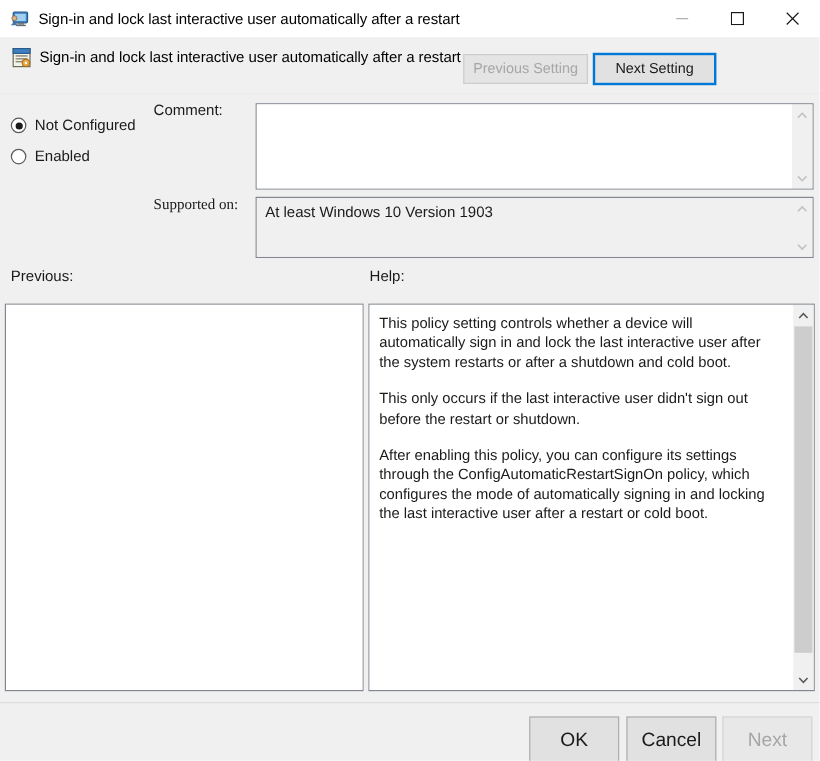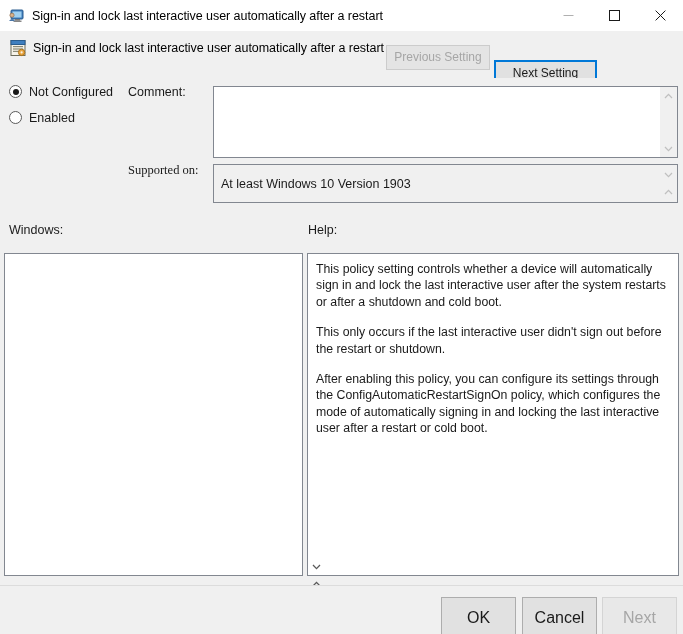--- a/index.html
+++ b/index.html
@@ -89,42 +89,41 @@
   }
   .nav-btn.disabled {
     color: #a6a6a6;
     border-color: #cccccc;
     background: #e4e4e4;
   }
   .nav-btn.focused {
     border: 2px solid #0078d7;
     background: #e1e1e1;
     line-height: 21px;
-    margin-top: 16px;
   }
   #prev-setting-button { left: 386px; top: 45px; width: 104px; }
   #next-setting-button { left: 494px; top: 44px; width: 103px; height: 27px; }
 
   
   .body-bg {
     position: absolute;
     left: 0; top: 78px;
     width: 683px; height: 507px;
     background: #f0f0f0;
   }
 
   
   .radio-group {
     position: absolute;
     left: 9px; top: 85px;
     width: 120px;
   }
   .radio-row {
     display: flex;
-    align-items: flex-start;
+    align-items: flex-end;
     height: 26px;
   }
   .radio-circle {
     width: 13px; height: 13px;
     border: 1px solid #5a5a5a;
     border-radius: 50%;
     background: #ffffff;
     flex: none;
     position: relative;
     box-sizing: border-box;
@@ -163,30 +162,30 @@
     box-sizing: border-box;
     display: flex;
   }
   .box-content {
     flex: 1 1 auto;
     overflow: hidden;
     box-sizing: border-box;
   }
   #comment-box { left: 213px; top: 86px; width: 465px; height: 72px; background: #ffffff; }
   #comment-box .box-content { background: #ffffff; }
-  #supported-box { left: 213px; top: 164px; width: 465px; height: 39px; background: #f0f0f0; align-items: center; }
+  #supported-box { left: 213px; top: 164px; width: 465px; height: 51px; background: #f0f0f0; }
   #supported-box .box-content { background: #f0f0f0; padding: 5px 7px; }
   #supported-text {
     font-size: 12.5px;
     color: #1a1a1a;
     white-space: nowrap;
   }
   #options-box { left: 4px; top: 253px; width: 299px; height: 323px; background: #ffffff; }
   #options-box .box-content { background: #ffffff; }
-  #help-box { left: 307px; top: 253px; width: 372px; height: 323px; background: #ffffff; flex-direction: column; }
+  #help-box { left: 307px; top: 253px; width: 372px; height: 323px; background: #ffffff; }
   #help-box .box-content { background: #ffffff; padding: 7px 9px 7px 8px; }
 
   #help-text p {
     margin: 0 0 14px 0;
     font-size: 12.3px;
     line-height: 16.4px;
     color: #1a1a1a;
   }
   #help-text p:last-child { margin-bottom: 0; }
 
@@ -340,21 +339,21 @@
         </svg>
     </div>
     <div class="arrow down">
       <svg width="9" height="6" viewBox="0 0 9 6">
           <path d="M1 1 L4.5 4.6 L8 1" fill="none" stroke="#c0c0c0" stroke-width="1.3"></path>
         </svg>
     </div>
   </div>
 </div>
 
-<span class="field-label" id="options-label">Windows:</span>
+<span class="field-label" id="options-label">Previous:</span>
 <span class="field-label" id="help-label">Help:</span>
 
 <div class="boxframe" id="options-box">
   <div class="box-content"></div>
 </div>
 
 <div class="boxframe" id="help-box">
   <div class="box-content">
     <div id="help-text">
       <p>This policy setting controls whether a device will automatically sign in and lock the last interactive user after the system restarts or after a shutdown and cold boot.</p>

